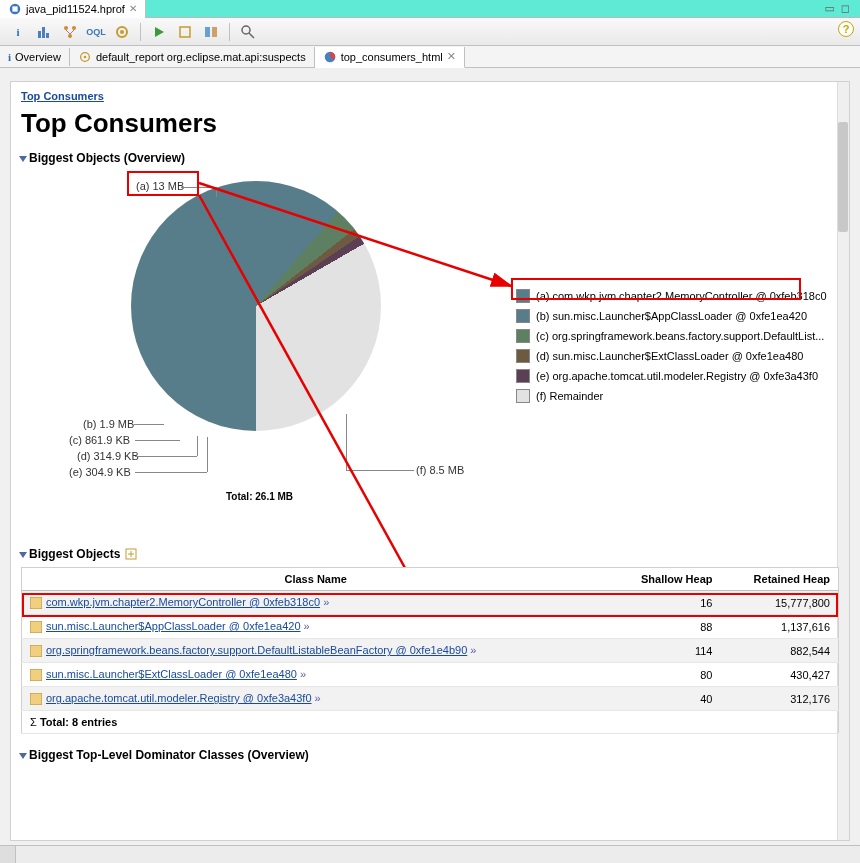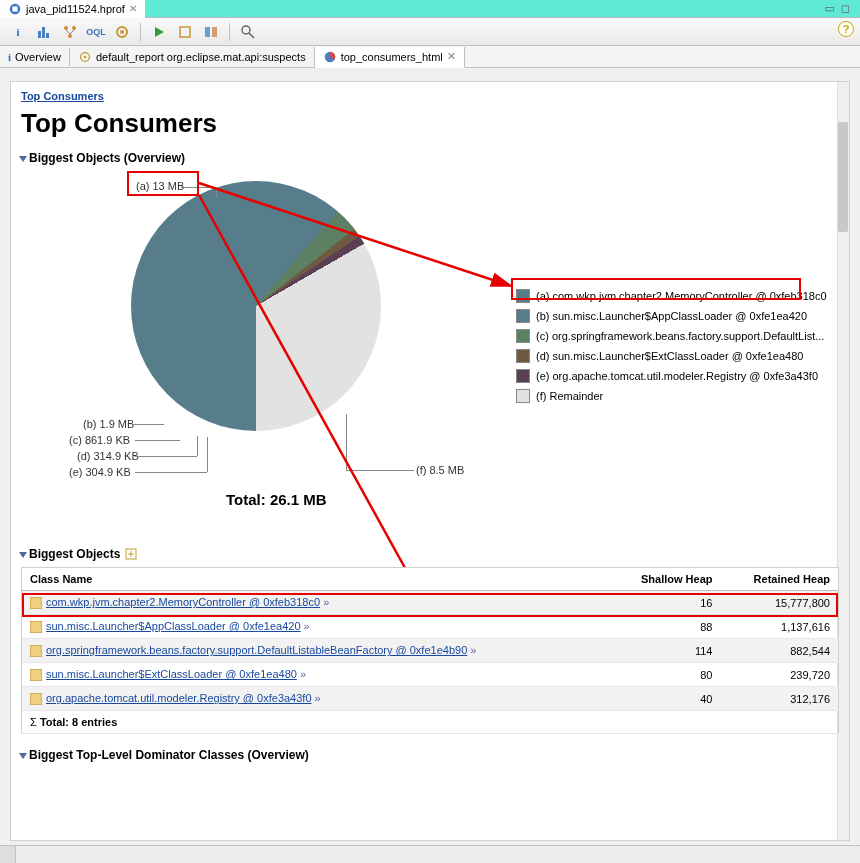--- a/index.html
+++ b/index.html
@@ -108,32 +108,32 @@
       #6d5a40 232deg 236deg,    
       #5a3f55 236deg 240deg,    
       #e2e2e2 240deg 360deg     
     );
   }
   .pie-label {
     position:absolute; font-size:11px; color:#333;
     white-space:nowrap;
   }
   .pie-line { position:absolute; background:#888; }
-  .pie-total { position:absolute; left:205px; top:320px; font-weight:bold; font-size:15px; }
+  .pie-total { position:absolute; left:205px; top:320px; font-weight:bold; font-size:10px; }
   .legend {
     position:absolute; left:495px; top:115px;
     font-size:11px; line-height:20px;
   }
   .legend-row { display:flex; align-items:center; gap:6px; }
   .legend-sw { width:14px; height:14px; border:1px solid #888; }
   .red-box { position:absolute; border:2px solid #e60000; pointer-events:none; }
   .red-arrow { position:absolute; pointer-events:none; }
   .table-wrap { margin: 6px 10px 14px 10px; }
   table.obj { width:100%; border-collapse:collapse; font-size:11px; border:1px solid #d0d0d0; }
-  table.obj th { text-align:left; padding:5px 8px; border-bottom:1px solid #c0c0c0; font-weight:bold; background:#fff; }
+  table.obj th { text-align:center; padding:5px 8px; border-bottom:1px solid #c0c0c0; font-weight:bold; background:#fff; }
   table.obj th.num, table.obj td.num { text-align:right; }
   table.obj td { padding:5px 8px; border-bottom:1px solid #e6e6e6; }
   table.obj tr:nth-child(odd) td { background:#f2f2f2; }
   table.obj a { color:#1a4aa0; text-decoration:underline; }
   .row-icon { width:12px; height:12px; display:inline-block; vertical-align:middle; margin-right:4px; }
   .sigma { font-family: "Segoe UI Symbol", Arial; }
   .statusbar { height:18px; background:#ececec; border-top:1px solid #c0c0c0; display:flex; }
   .status-left { width:16px; border-right:1px solid #c0c0c0; background:#dedede; }
   .side-scroll { position:absolute; right:0; top:0; bottom:0; width:12px; background:#efefef; border-left:1px solid #dcdcdc; }
   .side-thumb { position:absolute; right:1px; top:40px; width:10px; height:110px; background:#c8c8c8; border-radius:2px; }
@@ -356,21 +356,21 @@
                   <rect width="12" height="12" fill="#f0d080" stroke="#b89030"></rect>
                 </svg></span><a href="#">org.springframework.beans.factory.support.DefaultListableBeanFactory @ 0xfe1e4b90</a> <span style="color:#5a5aa0;">»</span></td>
           <td class="num">114</td>
           <td class="num">882,544</td>
         </tr>
         <tr>
           <td><span class="row-icon"><svg viewBox="0 0 12 12" width="12" height="12">
                   <rect width="12" height="12" fill="#f0d080" stroke="#b89030"></rect>
                 </svg></span><a href="#">sun.misc.Launcher$ExtClassLoader @ 0xfe1ea480</a> <span style="color:#5a5aa0;">»</span></td>
           <td class="num">80</td>
-          <td class="num">239,720</td>
+          <td class="num">430,427</td>
         </tr>
         <tr>
           <td><span class="row-icon"><svg viewBox="0 0 12 12" width="12" height="12">
                   <rect width="12" height="12" fill="#f0d080" stroke="#b89030"></rect>
                 </svg></span><a href="#">org.apache.tomcat.util.modeler.Registry @ 0xfe3a43f0</a> <span style="color:#5a5aa0;">»</span></td>
           <td class="num">40</td>
           <td class="num">312,176</td>
         </tr>
         <tr>
           <td><span class="sigma">Σ</span> <b>Total: 8 entries</b></td>

